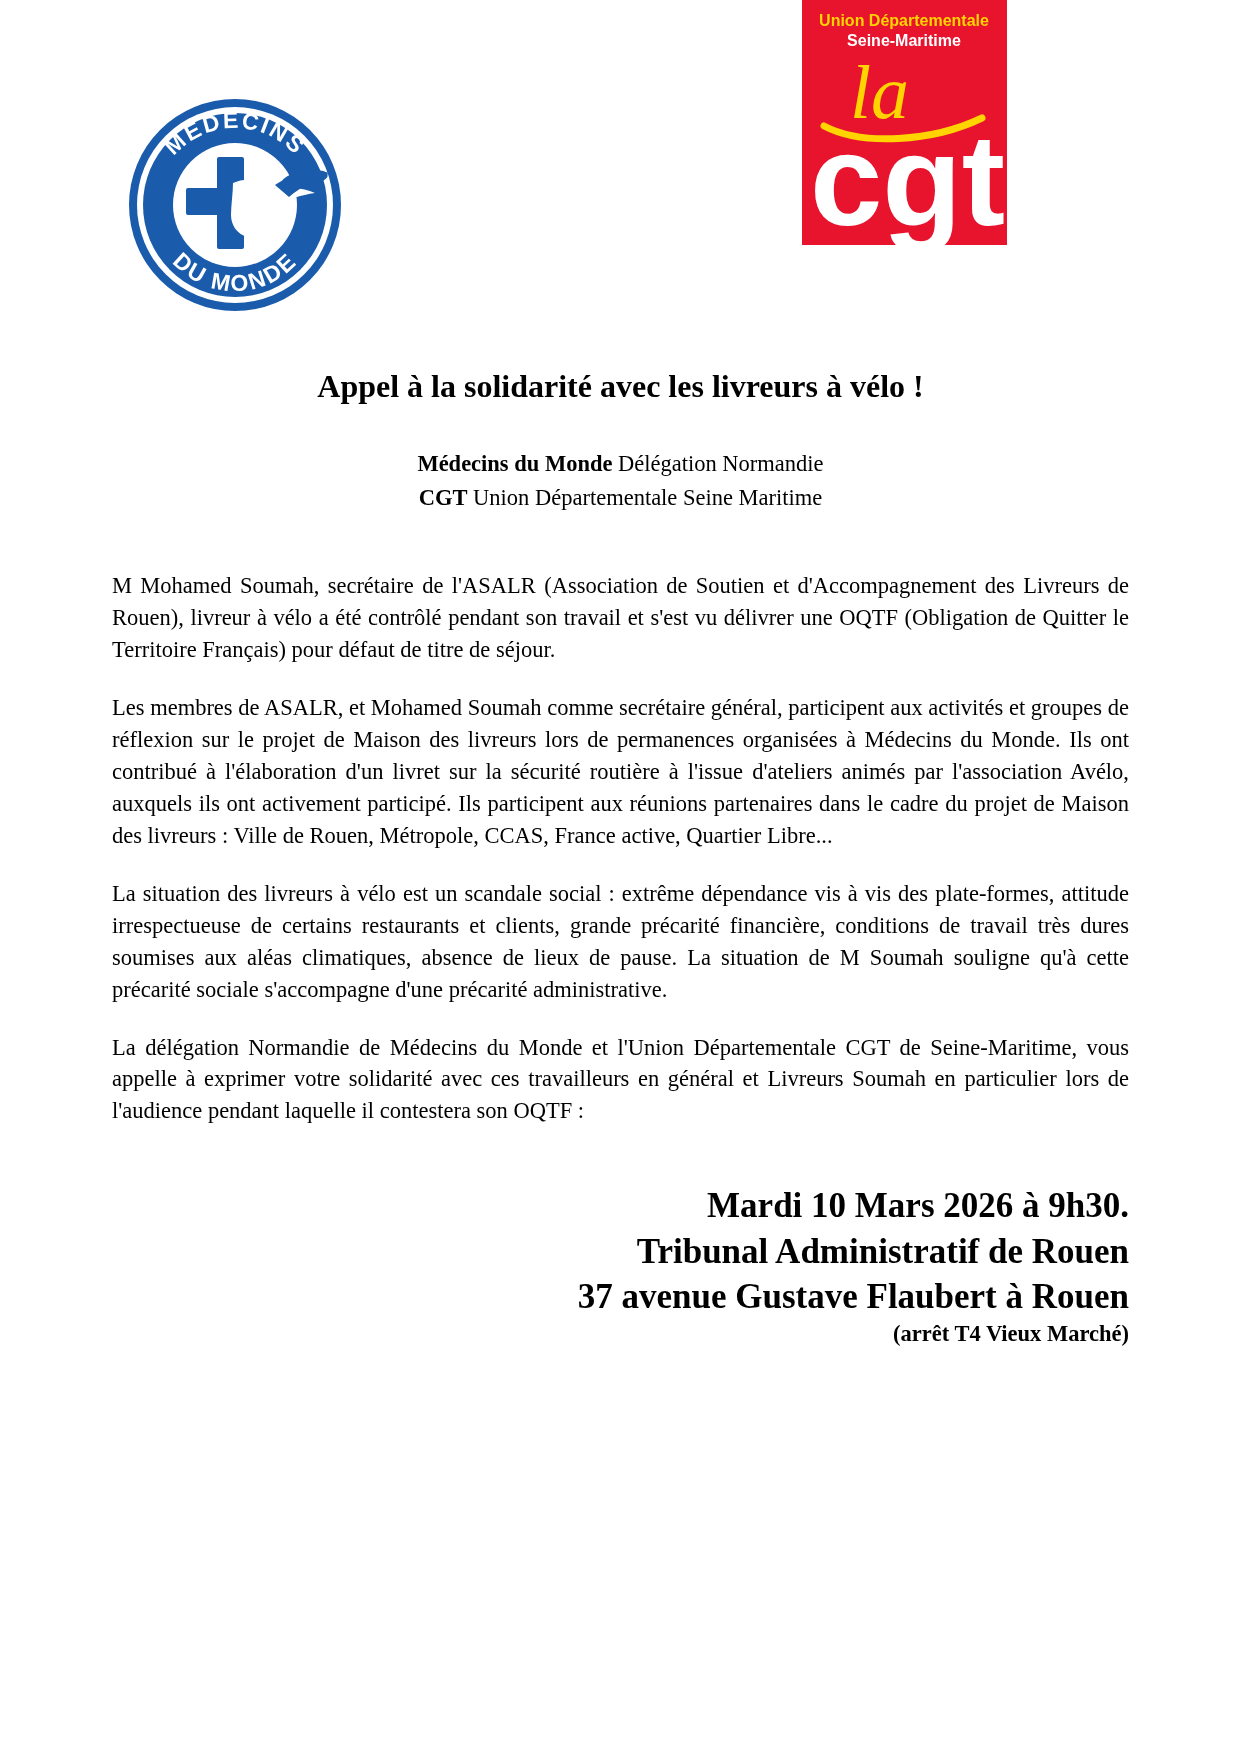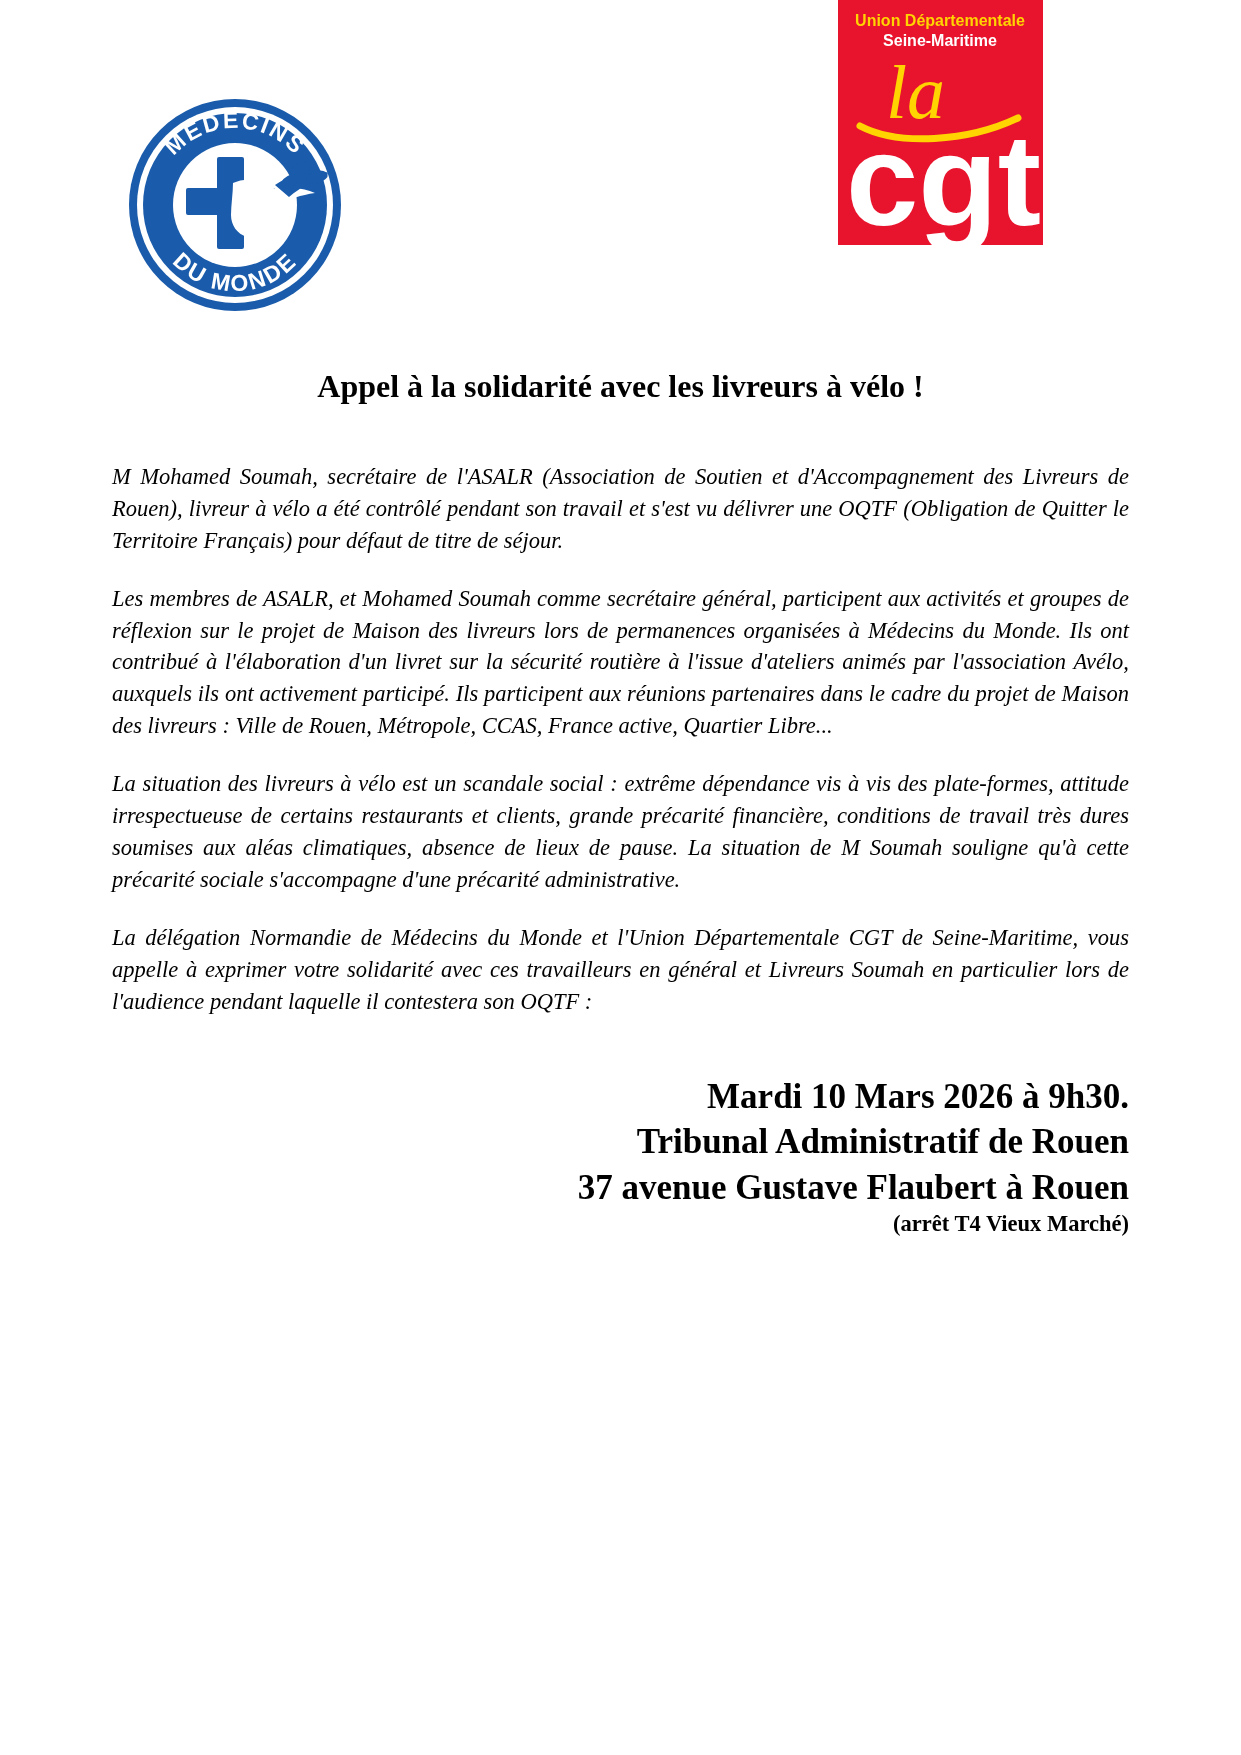--- a/index.html
+++ b/index.html
@@ -33,21 +33,20 @@
     top: 95px;
     width: 220px;
     height: 220px;
   }
   .cgt-logo {
     position: absolute;
     left: 690px;
     top: 0px;
     width: 210px;
     height: 245px;
-    margin-left: 36px;
   }
 
   
   .main-title {
     text-align: center;
     font-size: 32px;
     font-weight: bold;
     letter-spacing: 0px;
     margin: 68px 0 0 0;
     line-height: 1.15;
@@ -65,21 +64,20 @@
 
   
   .body-text {
     margin-top: 56px;
   }
   .body-text p {
     text-align: justify;
     font-size: 22.5px;
     line-height: 1.42;
     margin: 0 0 26px 0;
-    font-style: italic;
   }
   .body-text p.spaced-after {
   }
 
   
   .cta {
     text-align: right;
     margin-top: 56px;
   }
   .cta .line {
@@ -150,20 +148,28 @@
 
         <path d="M22 126 C60 146 130 142 180 118" stroke="#ffd400" stroke-width="7" fill="none" stroke-linecap="round"></path>
 
         <text x="8" y="225" font-family="Liberation Sans, sans-serif" font-size="130" font-weight="bold" fill="#ffffff">cgt</text>
       </svg>
     </div>
   </div>
 
   <h1 class="main-title">Appel à la solidarité avec les livreurs à vélo !</h1>
 
+  <div class="org-lines">
+    <div>
+      <span class="strong">Médecins du Monde</span><span> Délégation Normandie</span>
+    </div>
+    <div>
+      <span class="strong">CGT</span><span> Union Départementale Seine Maritime</span>
+    </div>
+  </div>
 
   <div class="body-text">
     <p>M Mohamed Soumah, secrétaire de l'ASALR (Association de Soutien et d'Accompagnement des Livreurs de Rouen), livreur à vélo a été contrôlé  pendant son travail et s'est vu délivrer une OQTF (Obligation de Quitter le Territoire Français) pour défaut de titre de séjour.</p>
     <p>Les membres de ASALR, et Mohamed Soumah comme secrétaire général, participent aux activités et groupes de réflexion sur le projet de Maison des livreurs lors de permanences organisées à Médecins du Monde. Ils ont contribué à l'élaboration d'un livret sur la sécurité routière à l'issue d'ateliers animés par l'association Avélo, auxquels ils ont activement participé. Ils participent aux réunions partenaires dans le cadre du projet de Maison des livreurs : Ville de Rouen, Métropole, CCAS, France active, Quartier Libre...</p>
     <p class="spaced-after">La situation des livreurs à vélo est un scandale social : extrême dépendance vis à vis des plate-formes, attitude irrespectueuse de certains restaurants et clients, grande précarité financière, conditions de travail très dures soumises aux aléas climatiques, absence de lieux de pause. La situation de M Soumah souligne qu'à cette précarité sociale s'accompagne d'une précarité administrative.</p>
     <p>La délégation Normandie de Médecins du Monde et l'Union Départementale CGT de Seine-Maritime, vous appelle à exprimer votre solidarité avec ces travailleurs en général et Livreurs Soumah en particulier lors de l'audience pendant laquelle il contestera son OQTF :</p>
   </div>
 
   <div class="cta">
     <div class="line">Mardi 10 Mars 2026 à 9h30.</div>

